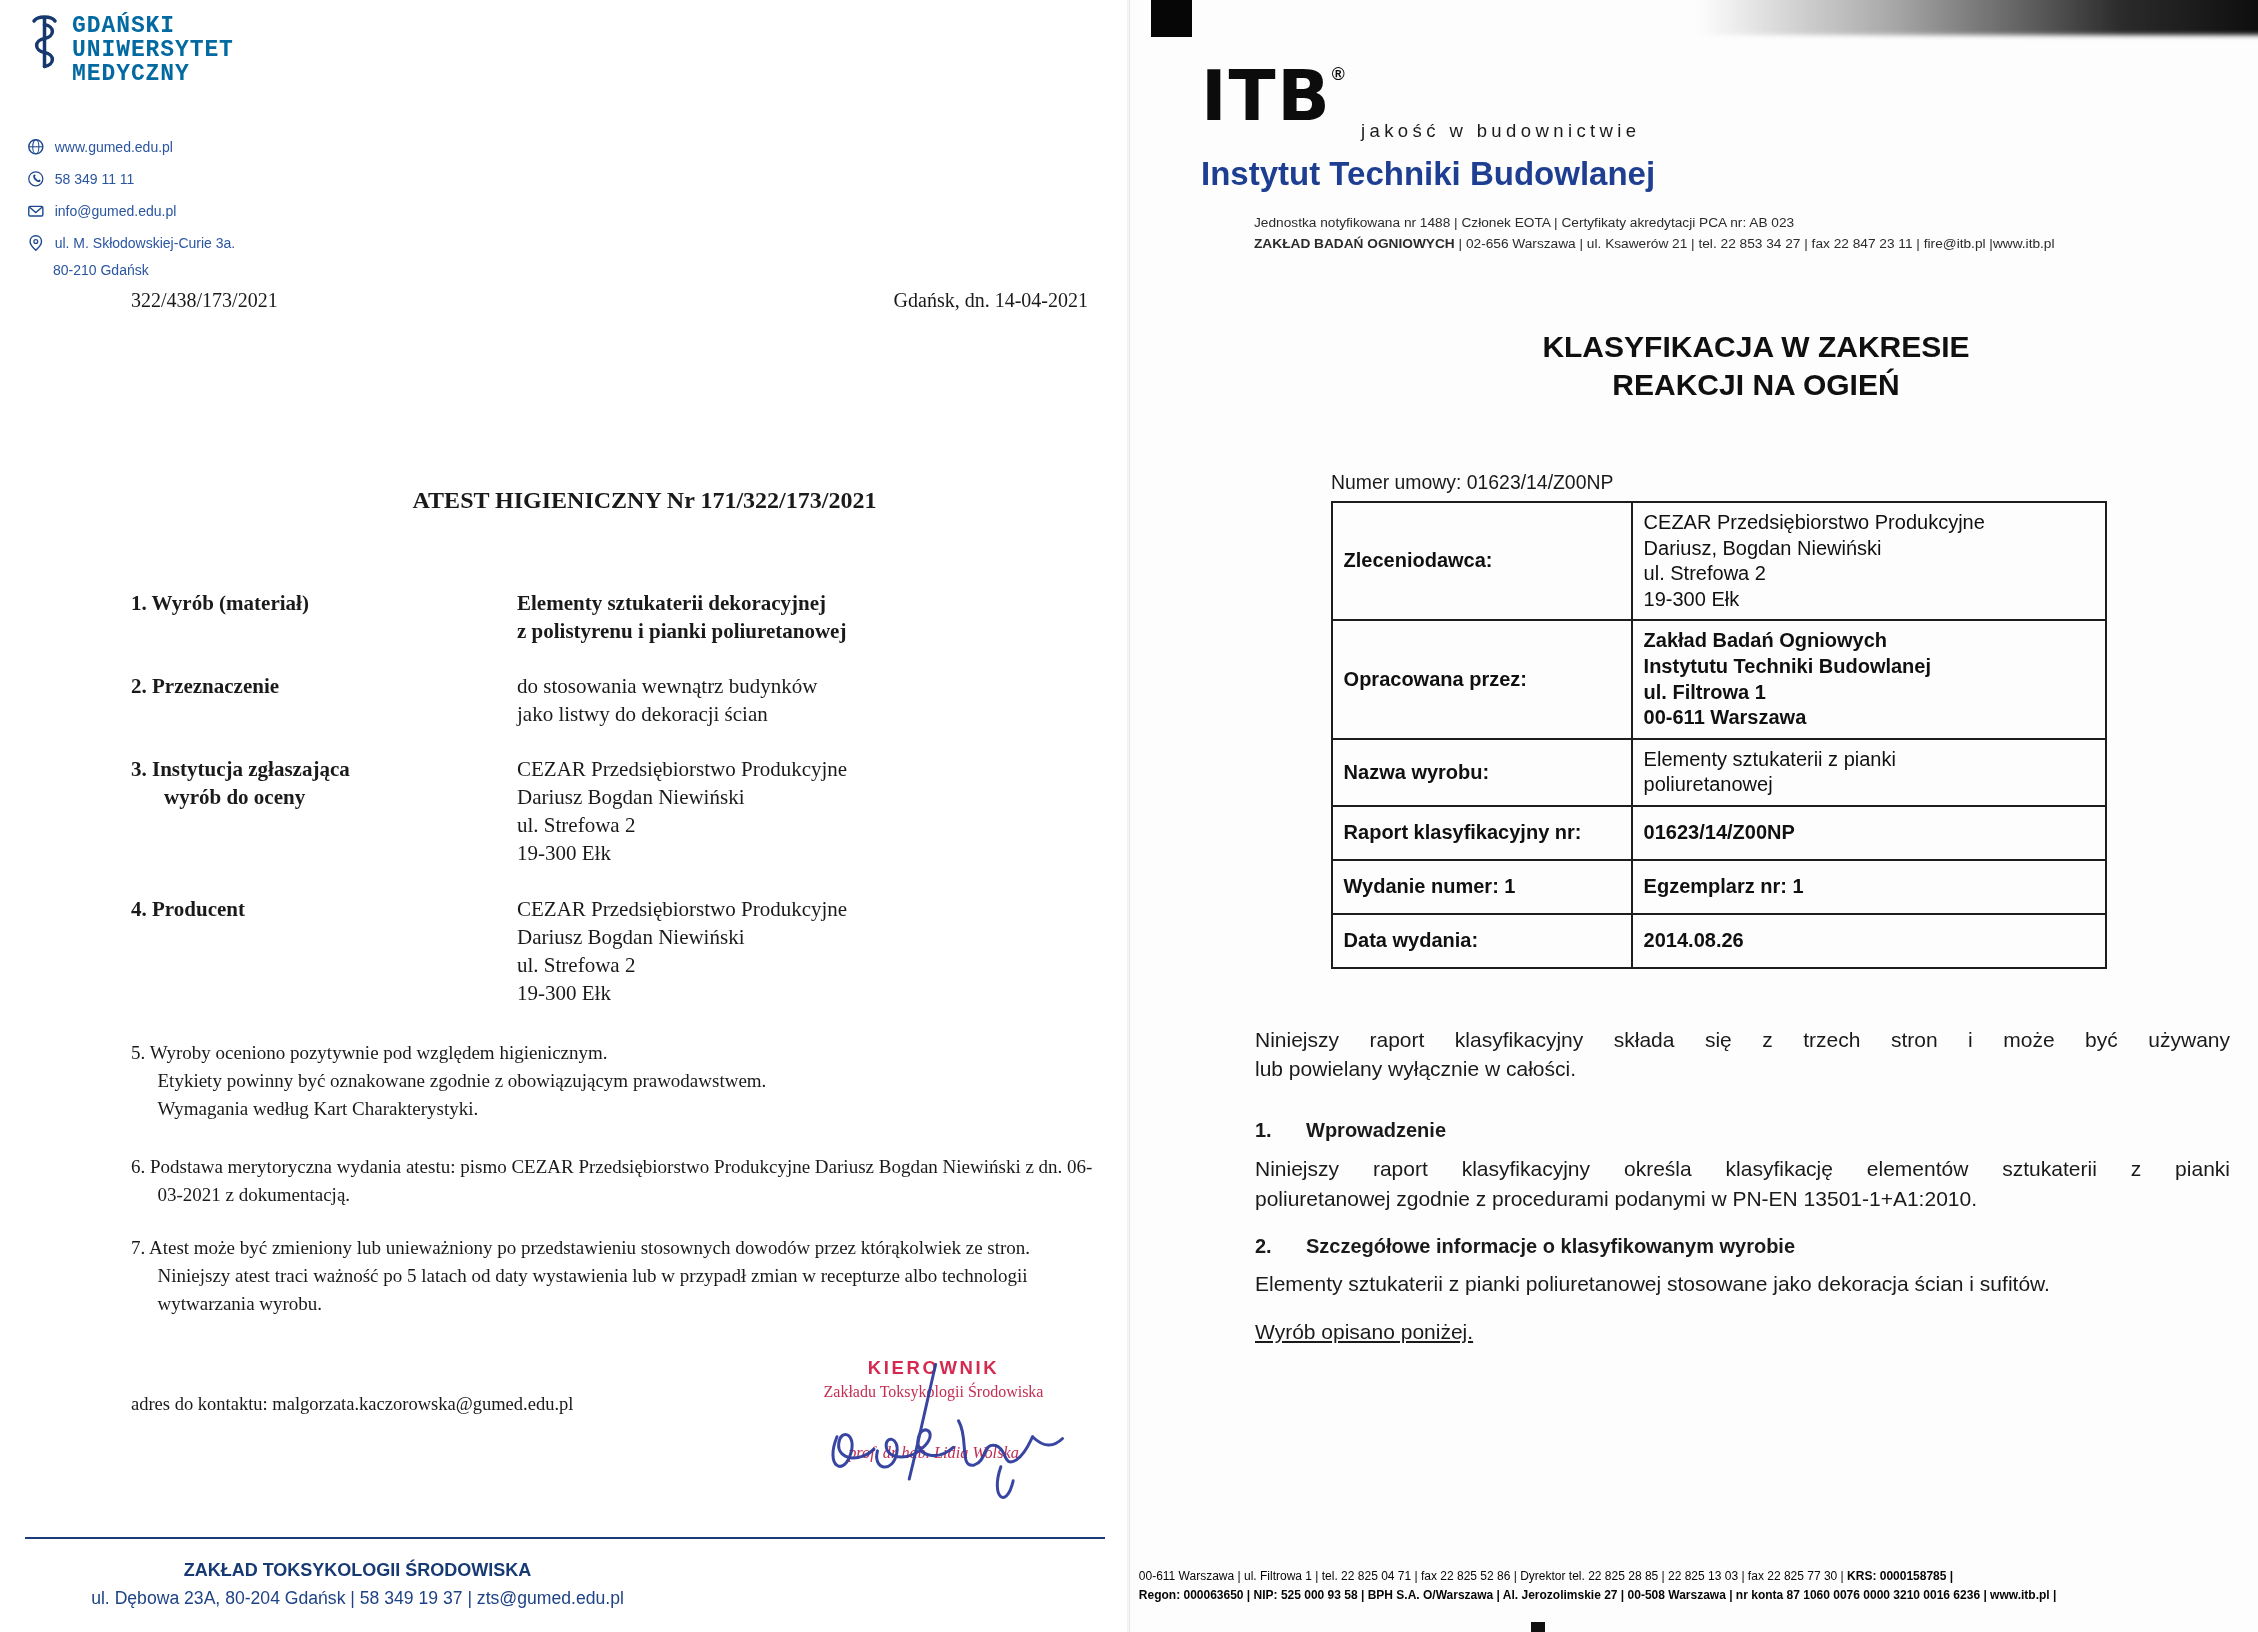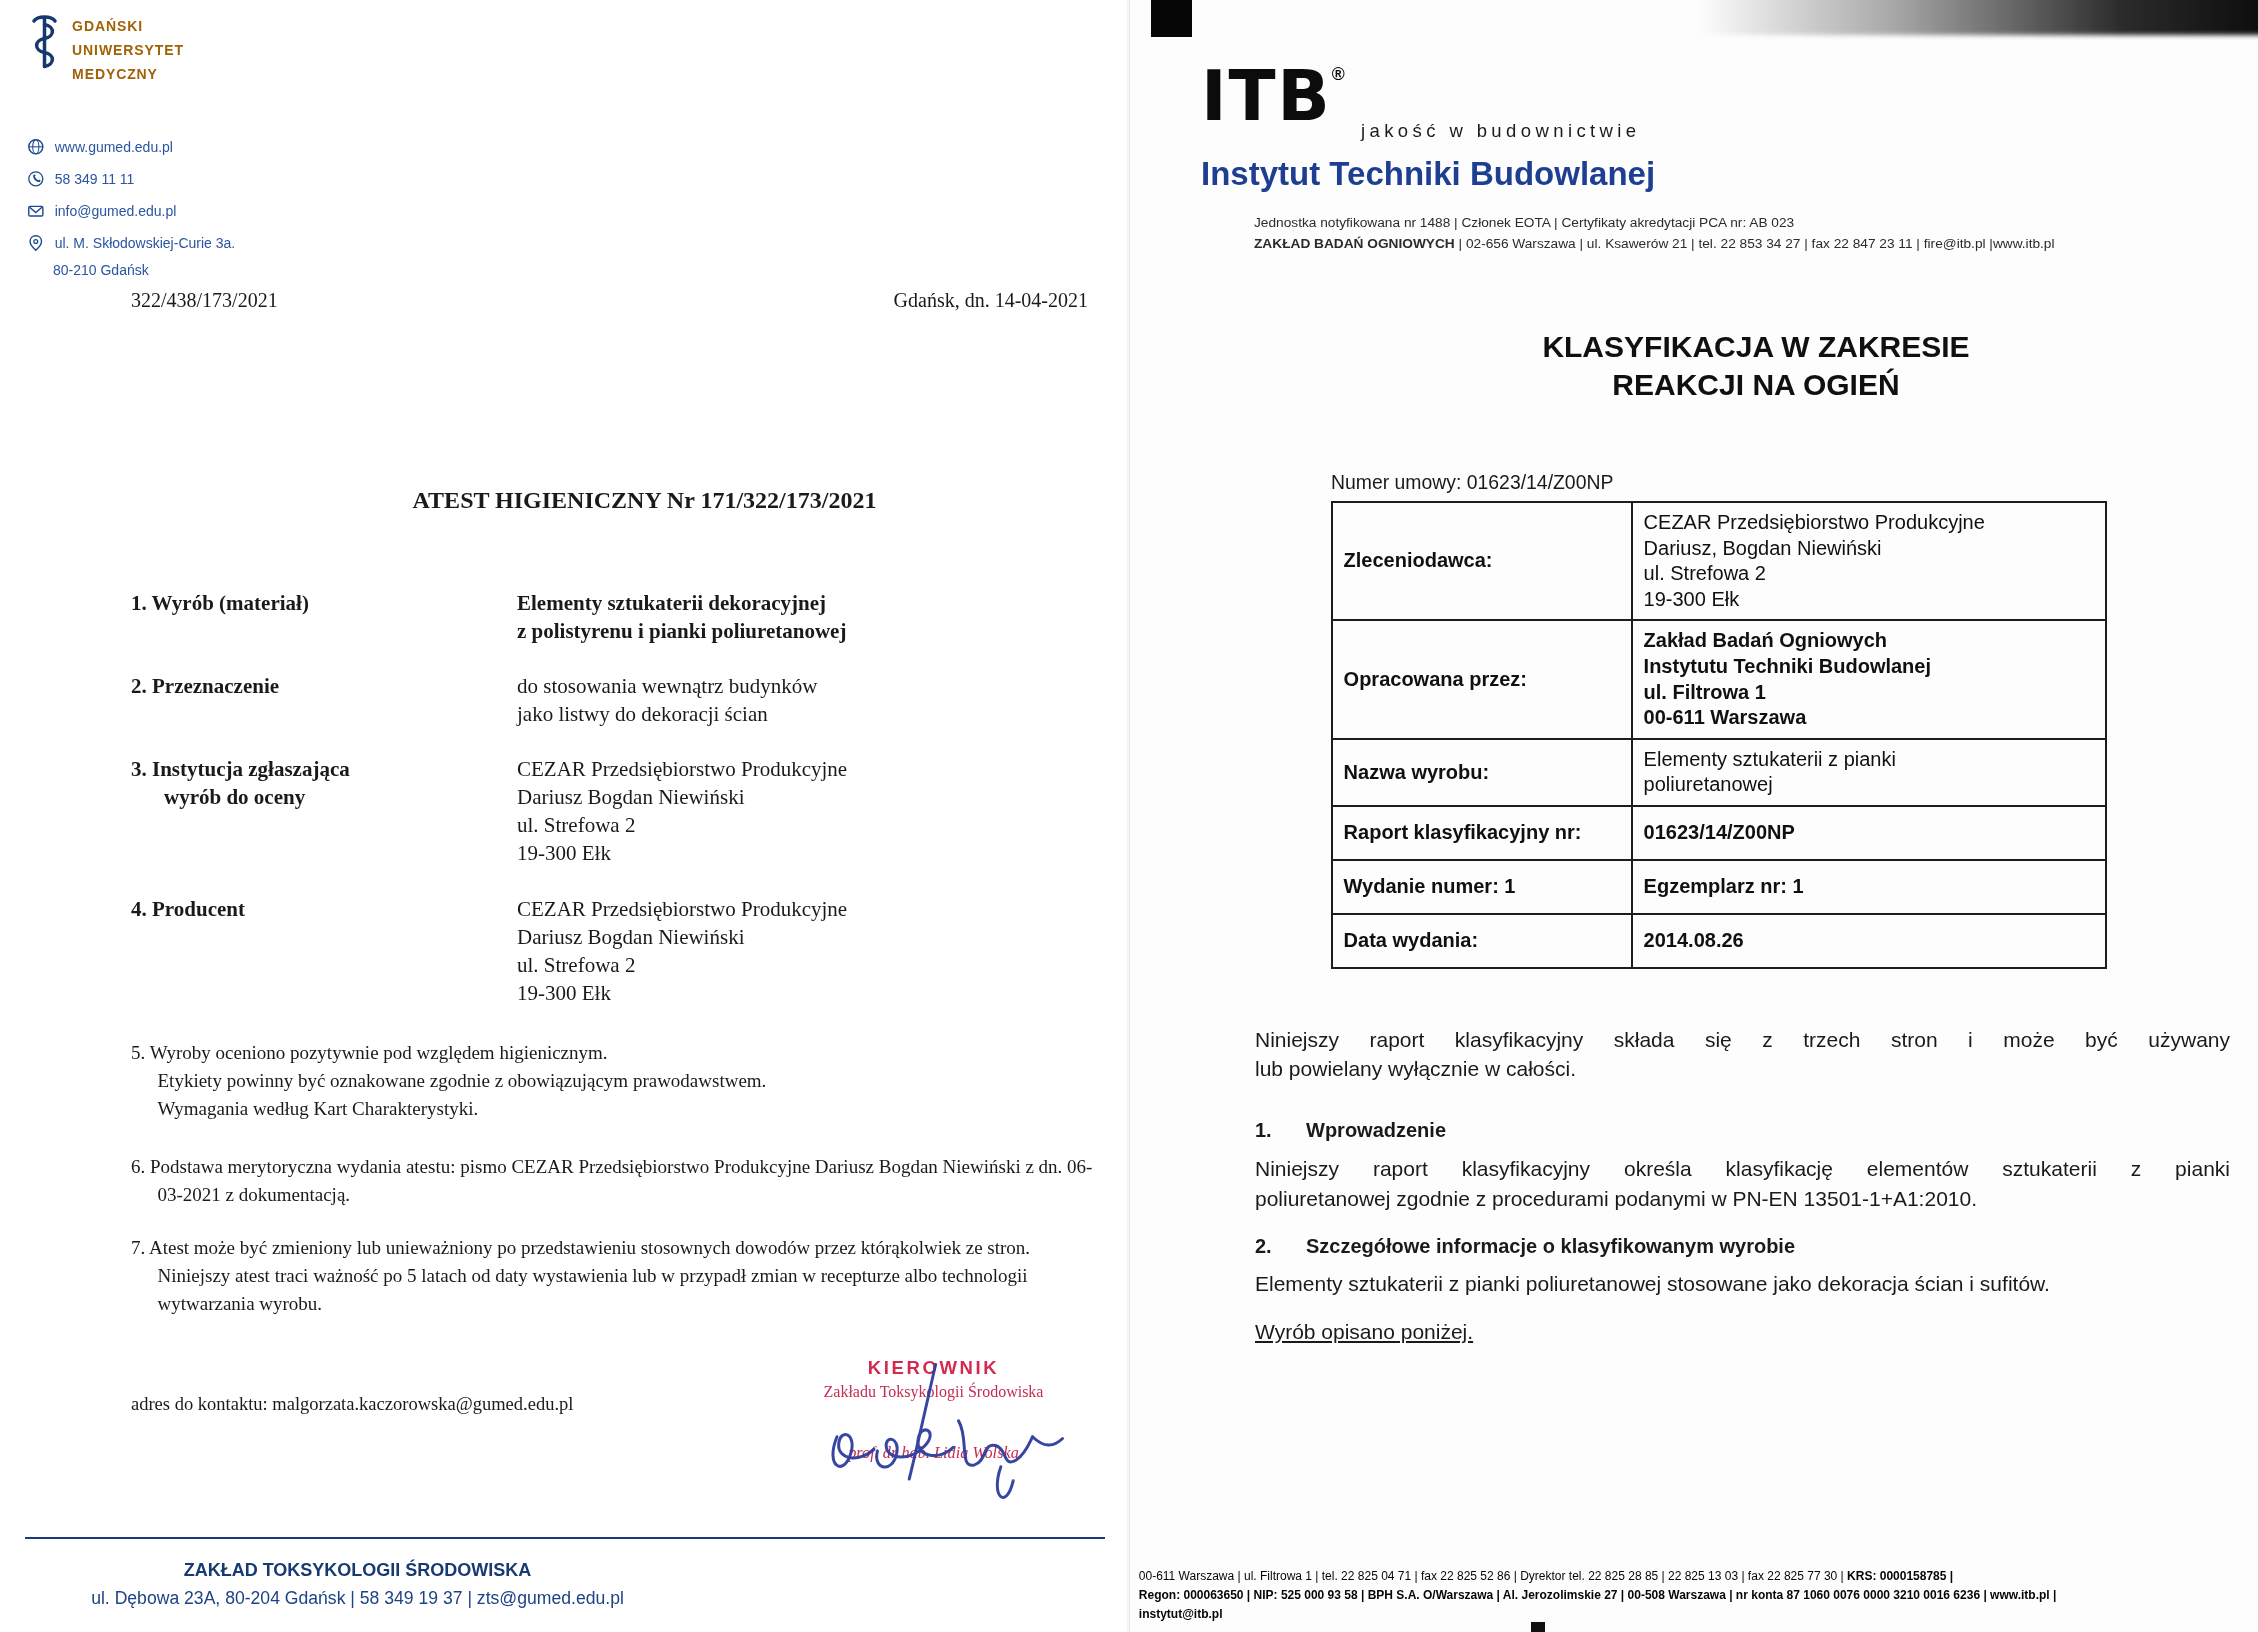--- a/index.html
+++ b/index.html
@@ -6,21 +6,21 @@
   html,body { width:2258px; height:1633px; }
   body { position:relative; background:#ffffff; font-family:"Liberation Serif", serif; color:#1a1a1a; overflow:hidden; }
 
   .page { position:absolute; top:0; height:100%; overflow:hidden; }
   .page--left { left:0; width:1129px; background:#ffffff; }
   .page--right { left:1129px; width:1129px; background:#fdfdfd; font-family:"Liberation Sans", sans-serif; border-left:0.9px solid #ececec; }
   .page-divider { position:absolute; left:1127px; top:0; width:4.4px; height:100%; background:linear-gradient(90deg, rgba(0,0,0,.06), rgba(0,0,0,0)); }
 
   
   .gu-logo { position:absolute; left:26.5px; top:14px; display:flex; align-items:flex-start; gap:10.6px; }
-  .gu-logo__text { font-family:Liberation Sans, sans-serif; font-weight:bold; color:#a16207; font-size:14px; line-height:24px; letter-spacing:0.9px; }
+  .gu-logo__text { font-family:Liberation Mono, monospace; font-weight:bold; color:#0369a1; font-size:23px; line-height:24px; letter-spacing:0.9px; }
   .gu-contact { position:absolute; left:26.5px; top:131px; font-family:"Liberation Sans", sans-serif; color:#2a55a0; font-size:14px; }
   .gu-contact__row { display:flex; align-items:center; gap:10.6px; height:32px; }
   .gu-contact__row--cont { height:21px; padding-left:26.5px; }
   .ci { width:17.6px; height:17.6px; display:inline-flex; }
 
   .ref-row { position:absolute; left:131px; top:289px; width:957px; display:flex; justify-content:space-between; font-size:20px; }
 
   .atest-title { position:absolute; left:168px; right:8px; top:487px; text-align:center; font-size:24px; font-weight:bold; }
 
   .items { position:absolute; left:131px; top:589px; width:975px; }
@@ -325,18 +325,17 @@
   <div class="rp-sec-h rp-sec2-h">
     <span class="num">2.</span>
     <span>Szczegółowe informacje o klasyfikowanym wyrobie</span>
   </div>
   <div class="rp-sec2-t1">Elementy sztukaterii z pianki poliuretanowej stosowane jako dekoracja ścian i sufitów.</div>
   <div class="rp-sec2-t2">Wyrób opisano poniżej.</div>
 
   <div class="rp-footer">
     <div><span>00-611 Warszawa | ul. Filtrowa 1 | tel. 22 825 04 71 | fax 22 825 52 86 | Dyrektor tel. 22 825 28 85 | 22 825 13 03 | fax 22 825 77 30 | </span><span class="b">KRS: 0000158785 |</span></div>
     <div class="b">Regon: 000063650 | NIP: 525 000 93 58 | BPH S.A. O/Warszawa | Al. Jerozolimskie 27 | 00-508 Warszawa | nr konta 87 1060 0076 0000 3210 0016 6236 | www.itb.pl |</div>
-    <div class="b">instytut@itb.pl</div>
   </div>
 </div>
 
 <div class="page-divider"></div>
 
 
 </body></html>

